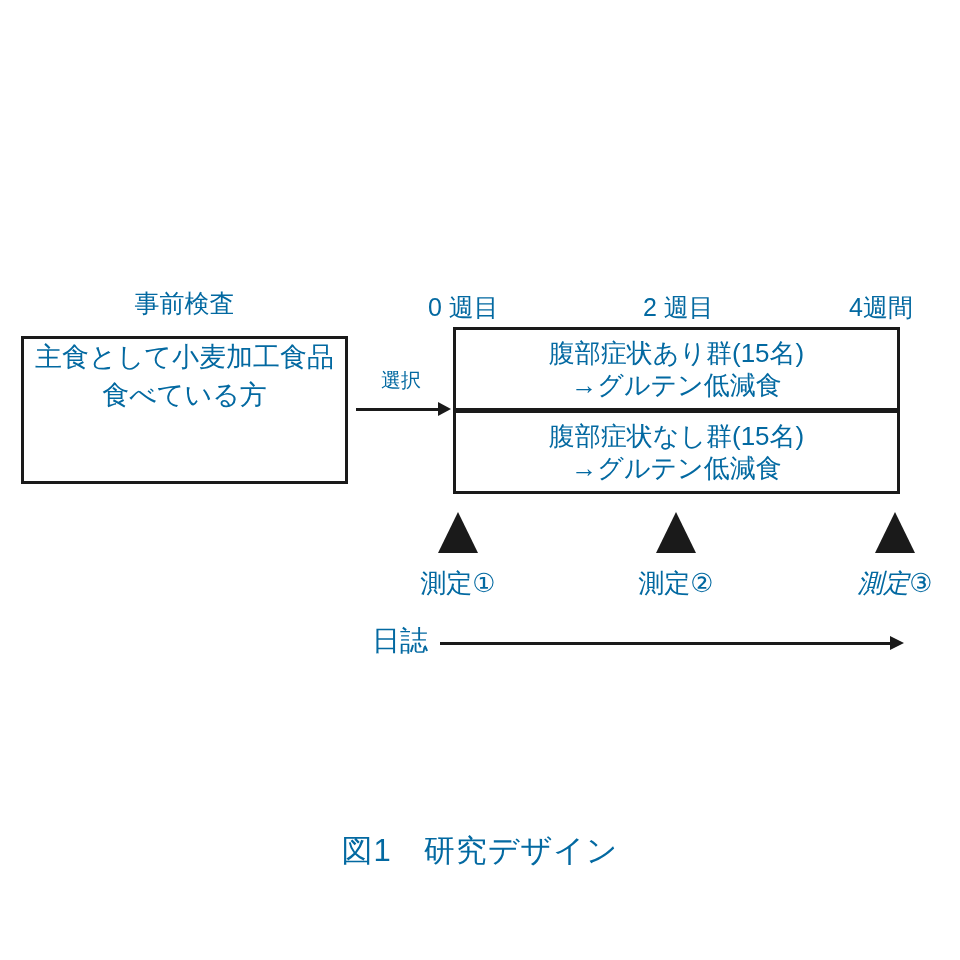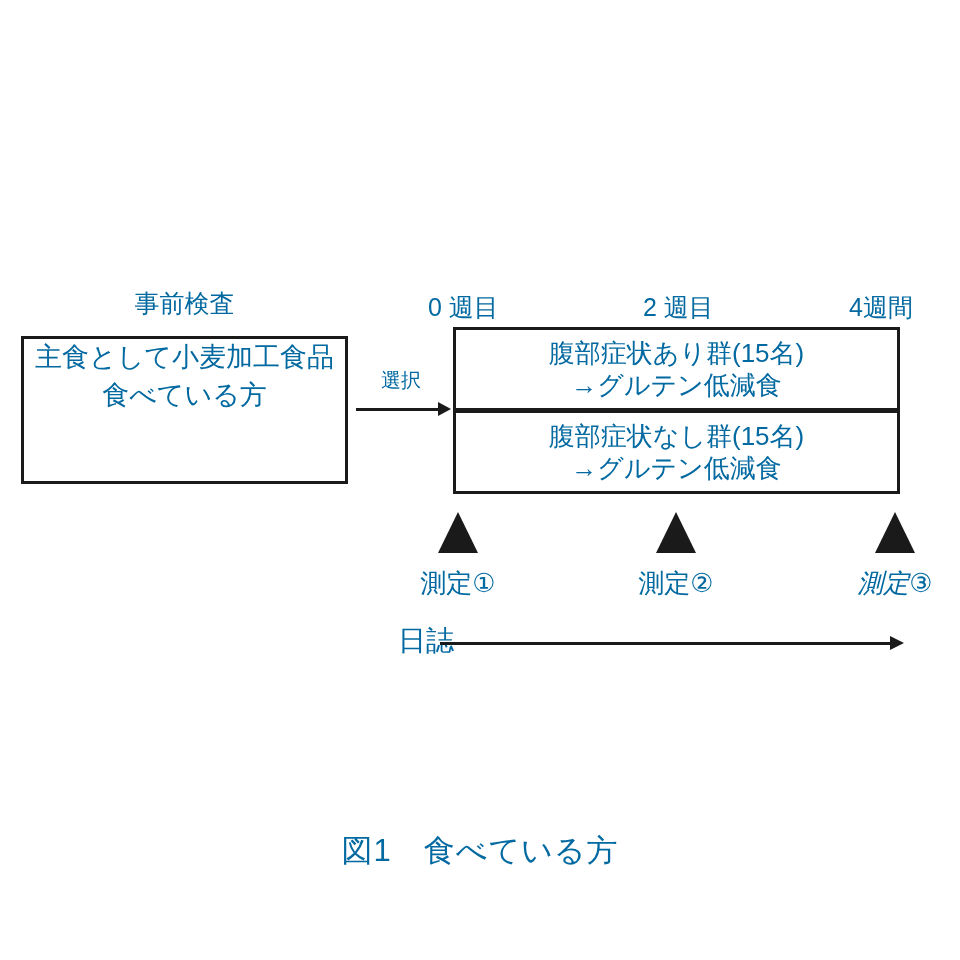--- a/index.html
+++ b/index.html
@@ -79,21 +79,21 @@
   }
   .tri0 { left: 438px; }
   .tri1 { left: 656px; }
   .tri2 { left: 875px; }
   .meas-label { top: 566px; width: 96px; font-size: 26px; text-align: center; white-space: nowrap; }
   .m0 { left: 410px; }
   .m1 { left: 628px; }
   .m2 { left: 847px; font-style: italic; }
 
   
-  .diary-label { left: 372px; top: 622px; font-size: 28px; white-space: nowrap; margin-left: 26px; }
+  .diary-label { left: 372px; top: 622px; font-size: 28px; white-space: nowrap; }
   .diary-line {
     left: 440px; top: 642px; width: 452px; height: 3px;
     background: #1a1a1a;
   }
   .diary-head {
     left: 890px; top: 636px; width: 0; height: 0;
     border-top: 7px solid transparent;
     border-bottom: 7px solid transparent;
     border-left: 14px solid #1a1a1a;
   }
@@ -142,15 +142,15 @@
   <div class="abs tri tri2"></div>
 
   <div class="abs meas-label m0">測定①</div>
   <div class="abs meas-label m1">測定②</div>
   <div class="abs meas-label m2">測定③</div>
 
   <div class="abs diary-label">日誌</div>
   <div class="abs diary-line"></div>
   <div class="abs diary-head"></div>
 
-  <div class="abs caption">図1　食べている方</div>
+  <div class="abs caption">図1　研究デザイン</div>
 
 </div>
 
 </body></html>

